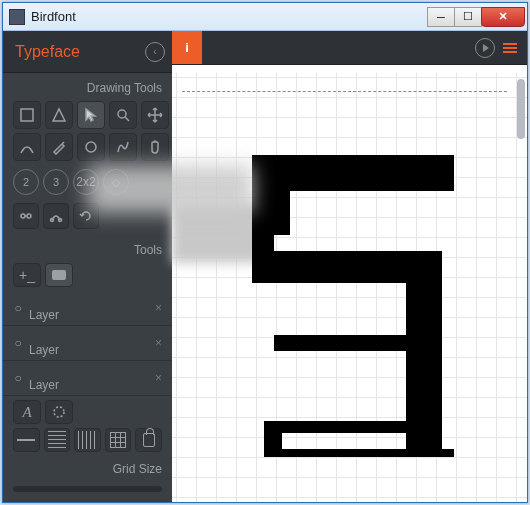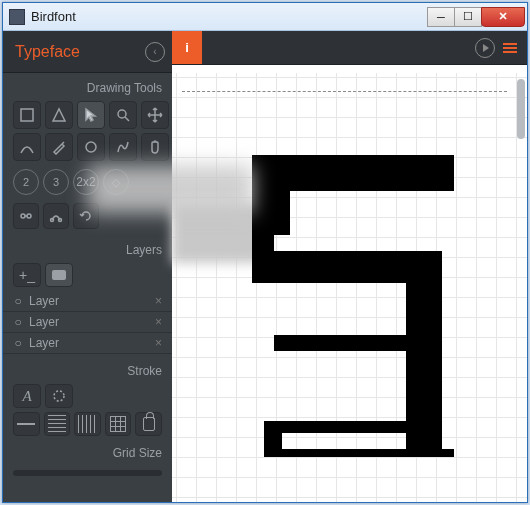--- a/index.html
+++ b/index.html
@@ -26,21 +26,21 @@
 .burger span { width: 14px; height: 2px; background: #ec5d2a; }
 .section-label { font-size: 12px; color: #9aa0a6; padding: 8px 10px 4px; text-align: right; }
 .tool-grid { display: grid; grid-template-columns: repeat(5, 28px); gap: 4px; padding: 2px 10px 6px; }
 .tool-btn { width: 28px; height: 28px; border: 1px solid #2a2e32; border-radius: 4px; background: #34383c; display: flex; align-items: center; justify-content: center; cursor: pointer; color: #9aa0a6; font-size: 14px; }
 .tool-btn.sel { background: #4a4f54; }
 .cp-row { display: flex; gap: 4px; padding: 2px 10px 6px; }
 .cp-circle { width: 26px; height: 26px; border: 1.5px solid #6a7076; border-radius: 50%; display: flex; align-items: center; justify-content: center; font-size: 11px; color: #9aa0a6; cursor: pointer; }
 .layers-list { padding: 2px 0; }
 .layer-row { display: flex; align-items: center; padding: 3px 10px; font-size: 12px; color: #9aa0a6; border-bottom: 1px solid #2e3236; }
 .layer-row .dot { width: 10px; text-align: center; }
-.layer-row .name { flex: 1; padding-left: 6px; }
+.layer-row .name { flex: 1; padding-left: 6px; margin-top: 14px; }
 .layer-row .x { color: #777; cursor: pointer; }
 .bar-row { display: flex; gap: 4px; padding: 2px 10px; }
 .bar-btn { width: 28px; height: 24px; border: 1px solid #2a2e32; border-radius: 4px; background: #34383c; display: flex; align-items: center; justify-content: center; cursor: pointer; }
 .zoom-slider { height: 6px; background: #2a2e32; margin: 6px 10px; border-radius: 3px; position: relative; }
 .canvas-area { flex: 1; position: relative; background: #fff; }
 .grid-bg { position: absolute; inset: 0; background-image:
   linear-gradient(#e6e6e6 1px, transparent 1px),
   linear-gradient(90deg, #e6e6e6 1px, transparent 1px);
   background-size: 20px 20px; background-position: 4px 4px; }
 .dashed-top { position: absolute; top: 18px; left: 10px; right: 20px; border-top: 1px dashed #888; }
@@ -172,21 +172,21 @@
             </svg>
           </div>
         <div class="tool-btn" style="width:26px;height:26px">
             <svg class="ico" viewBox="0 0 16 16">
               <path d="M4 8 A4 4 0 1 1 8 12"></path>
               <path d="M4 8 L2 6 M4 8 L6 6"></path>
             </svg>
           </div>
       </div>
 
-      <div class="section-label">Layers</div>
+      <div class="section-label">Tools</div>
       <div class="bar-row">
         <div class="bar-btn">
             <span style="color:#9aa0a6;font-size:14px">+_</span>
           </div>
         <div class="bar-btn" style="background:#4a4f54">
             <div style="width:14px;height:10px;background:#9aa0a6;border-radius:2px"></div>
           </div>
       </div>
       <div class="layers-list">
         <div class="layer-row">
@@ -199,21 +199,20 @@
           <span class="name">Layer</span>
           <span class="x">×</span>
         </div>
         <div class="layer-row">
           <span class="dot">○</span>
           <span class="name">Layer</span>
           <span class="x">×</span>
         </div>
       </div>
 
-      <div class="section-label">Stroke</div>
       <div class="bar-row">
         <div class="bar-btn">
             <span style="font-style:italic;color:#9aa0a6;font-family:serif;font-size:15px">A</span>
           </div>
         <div class="bar-btn">
             <svg class="ico" viewBox="0 0 16 16">
               <circle cx="8" cy="8" r="5" stroke-dasharray="2 2"></circle>
             </svg>
           </div>
       </div>

